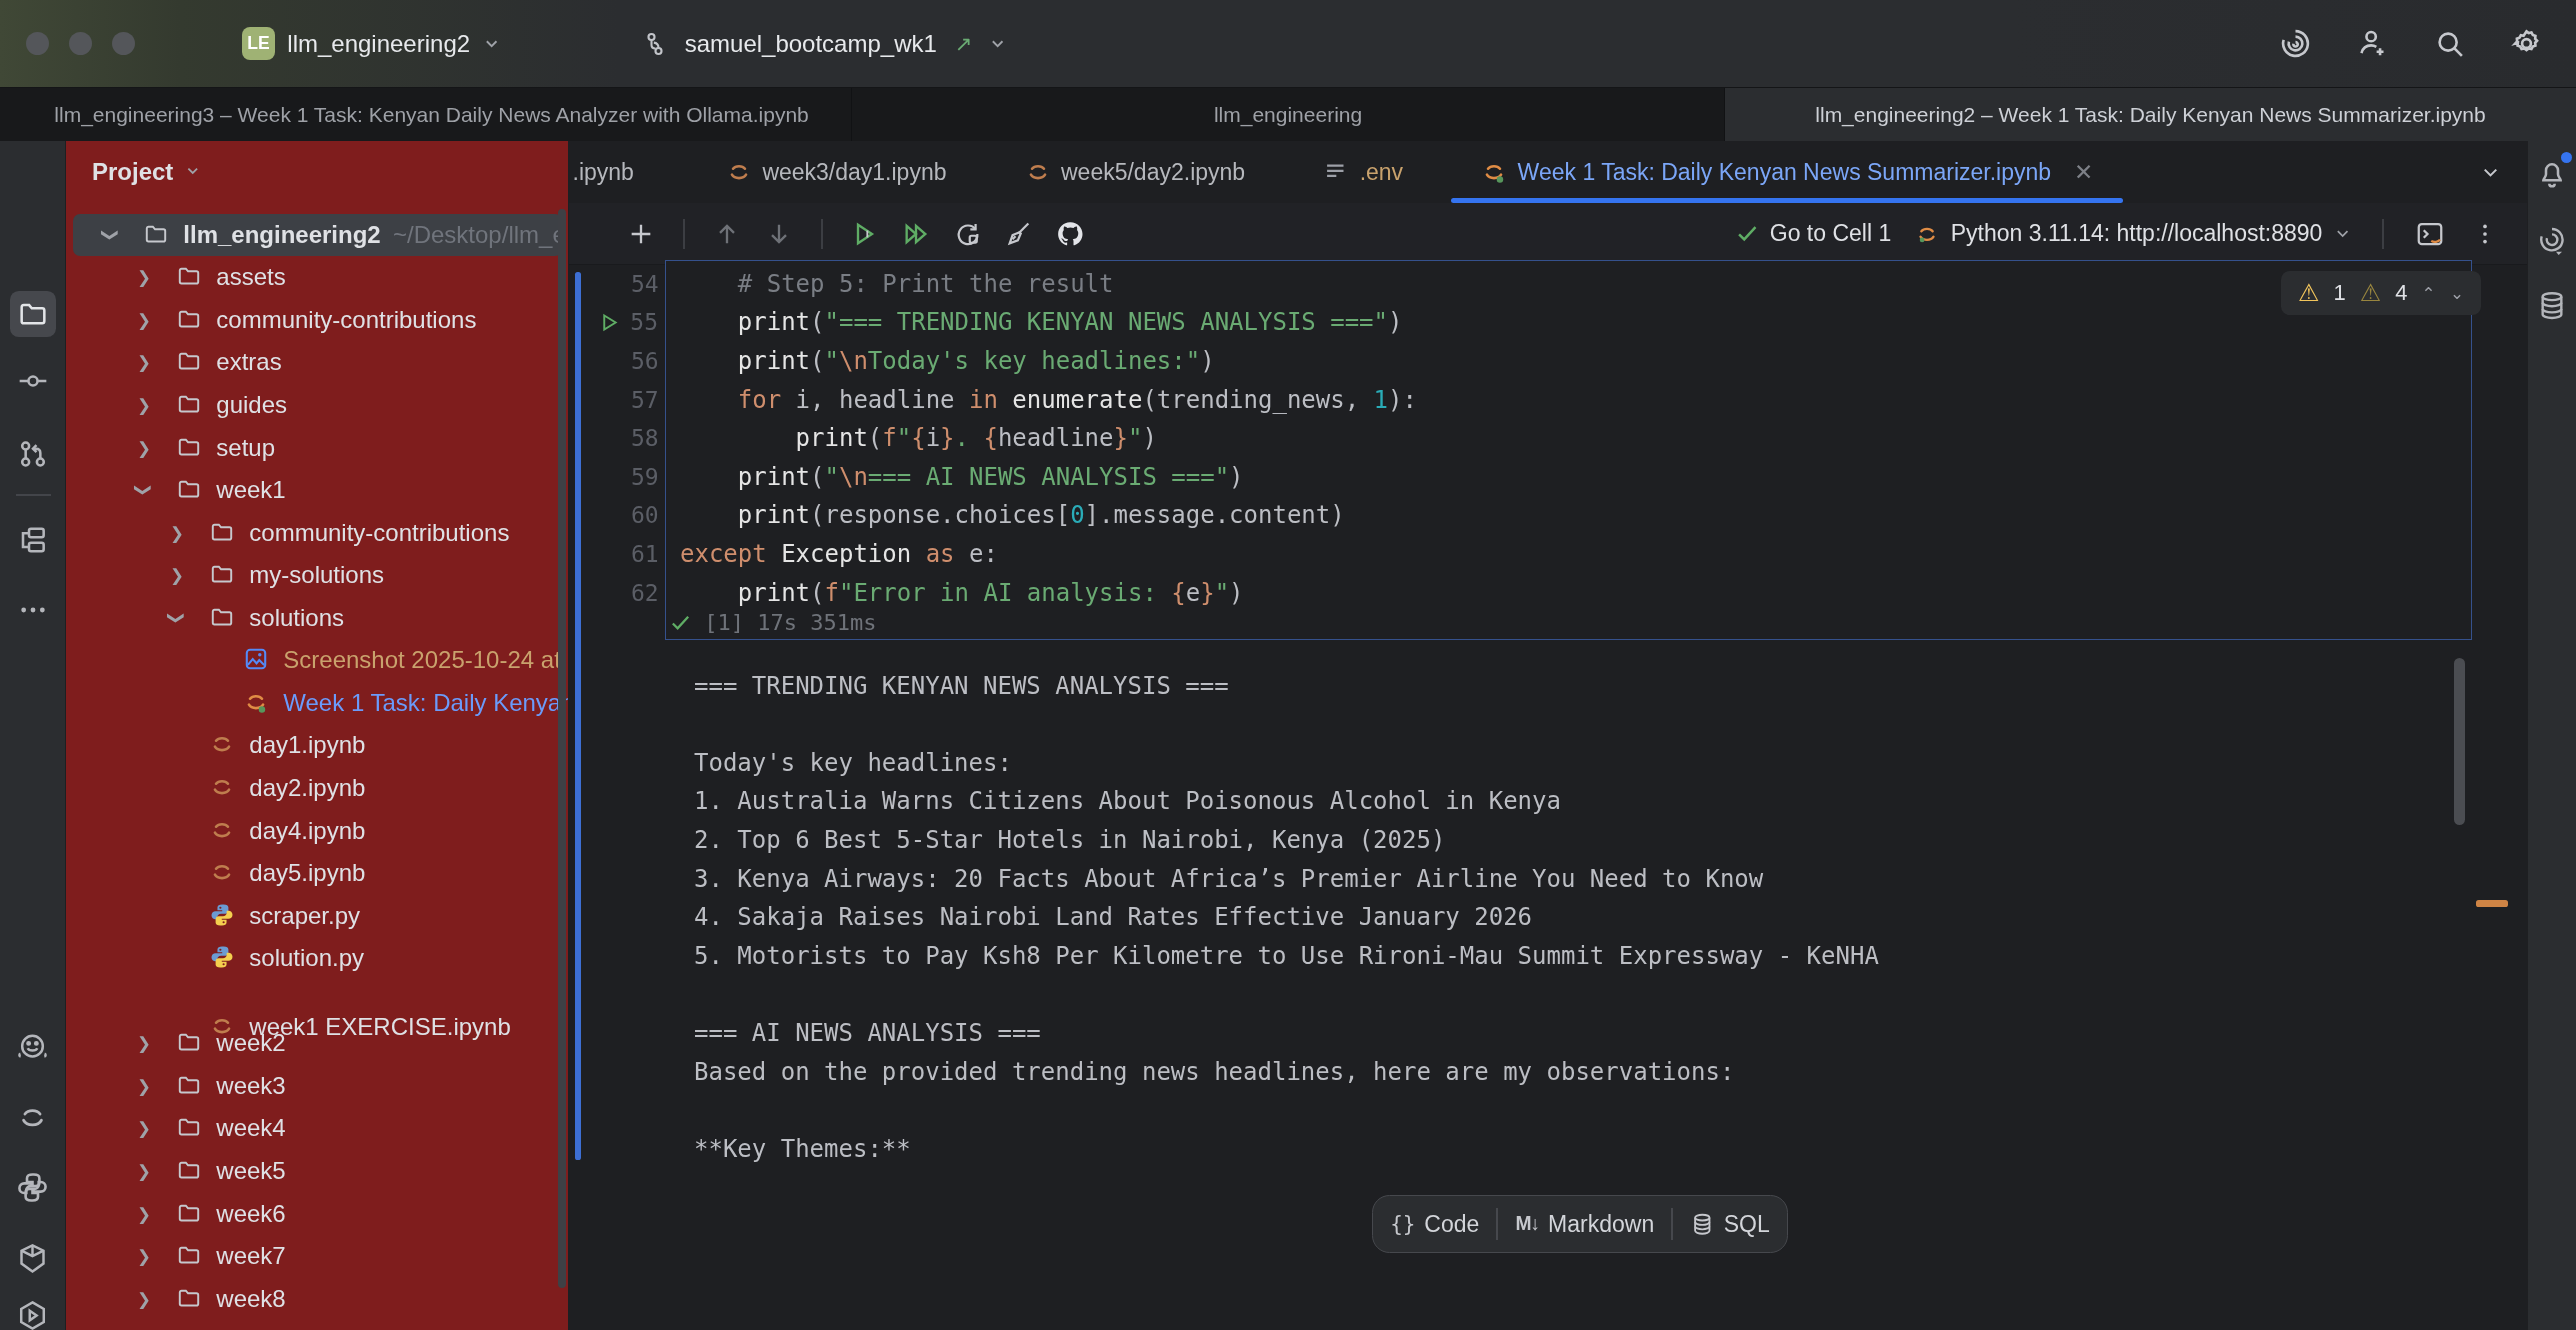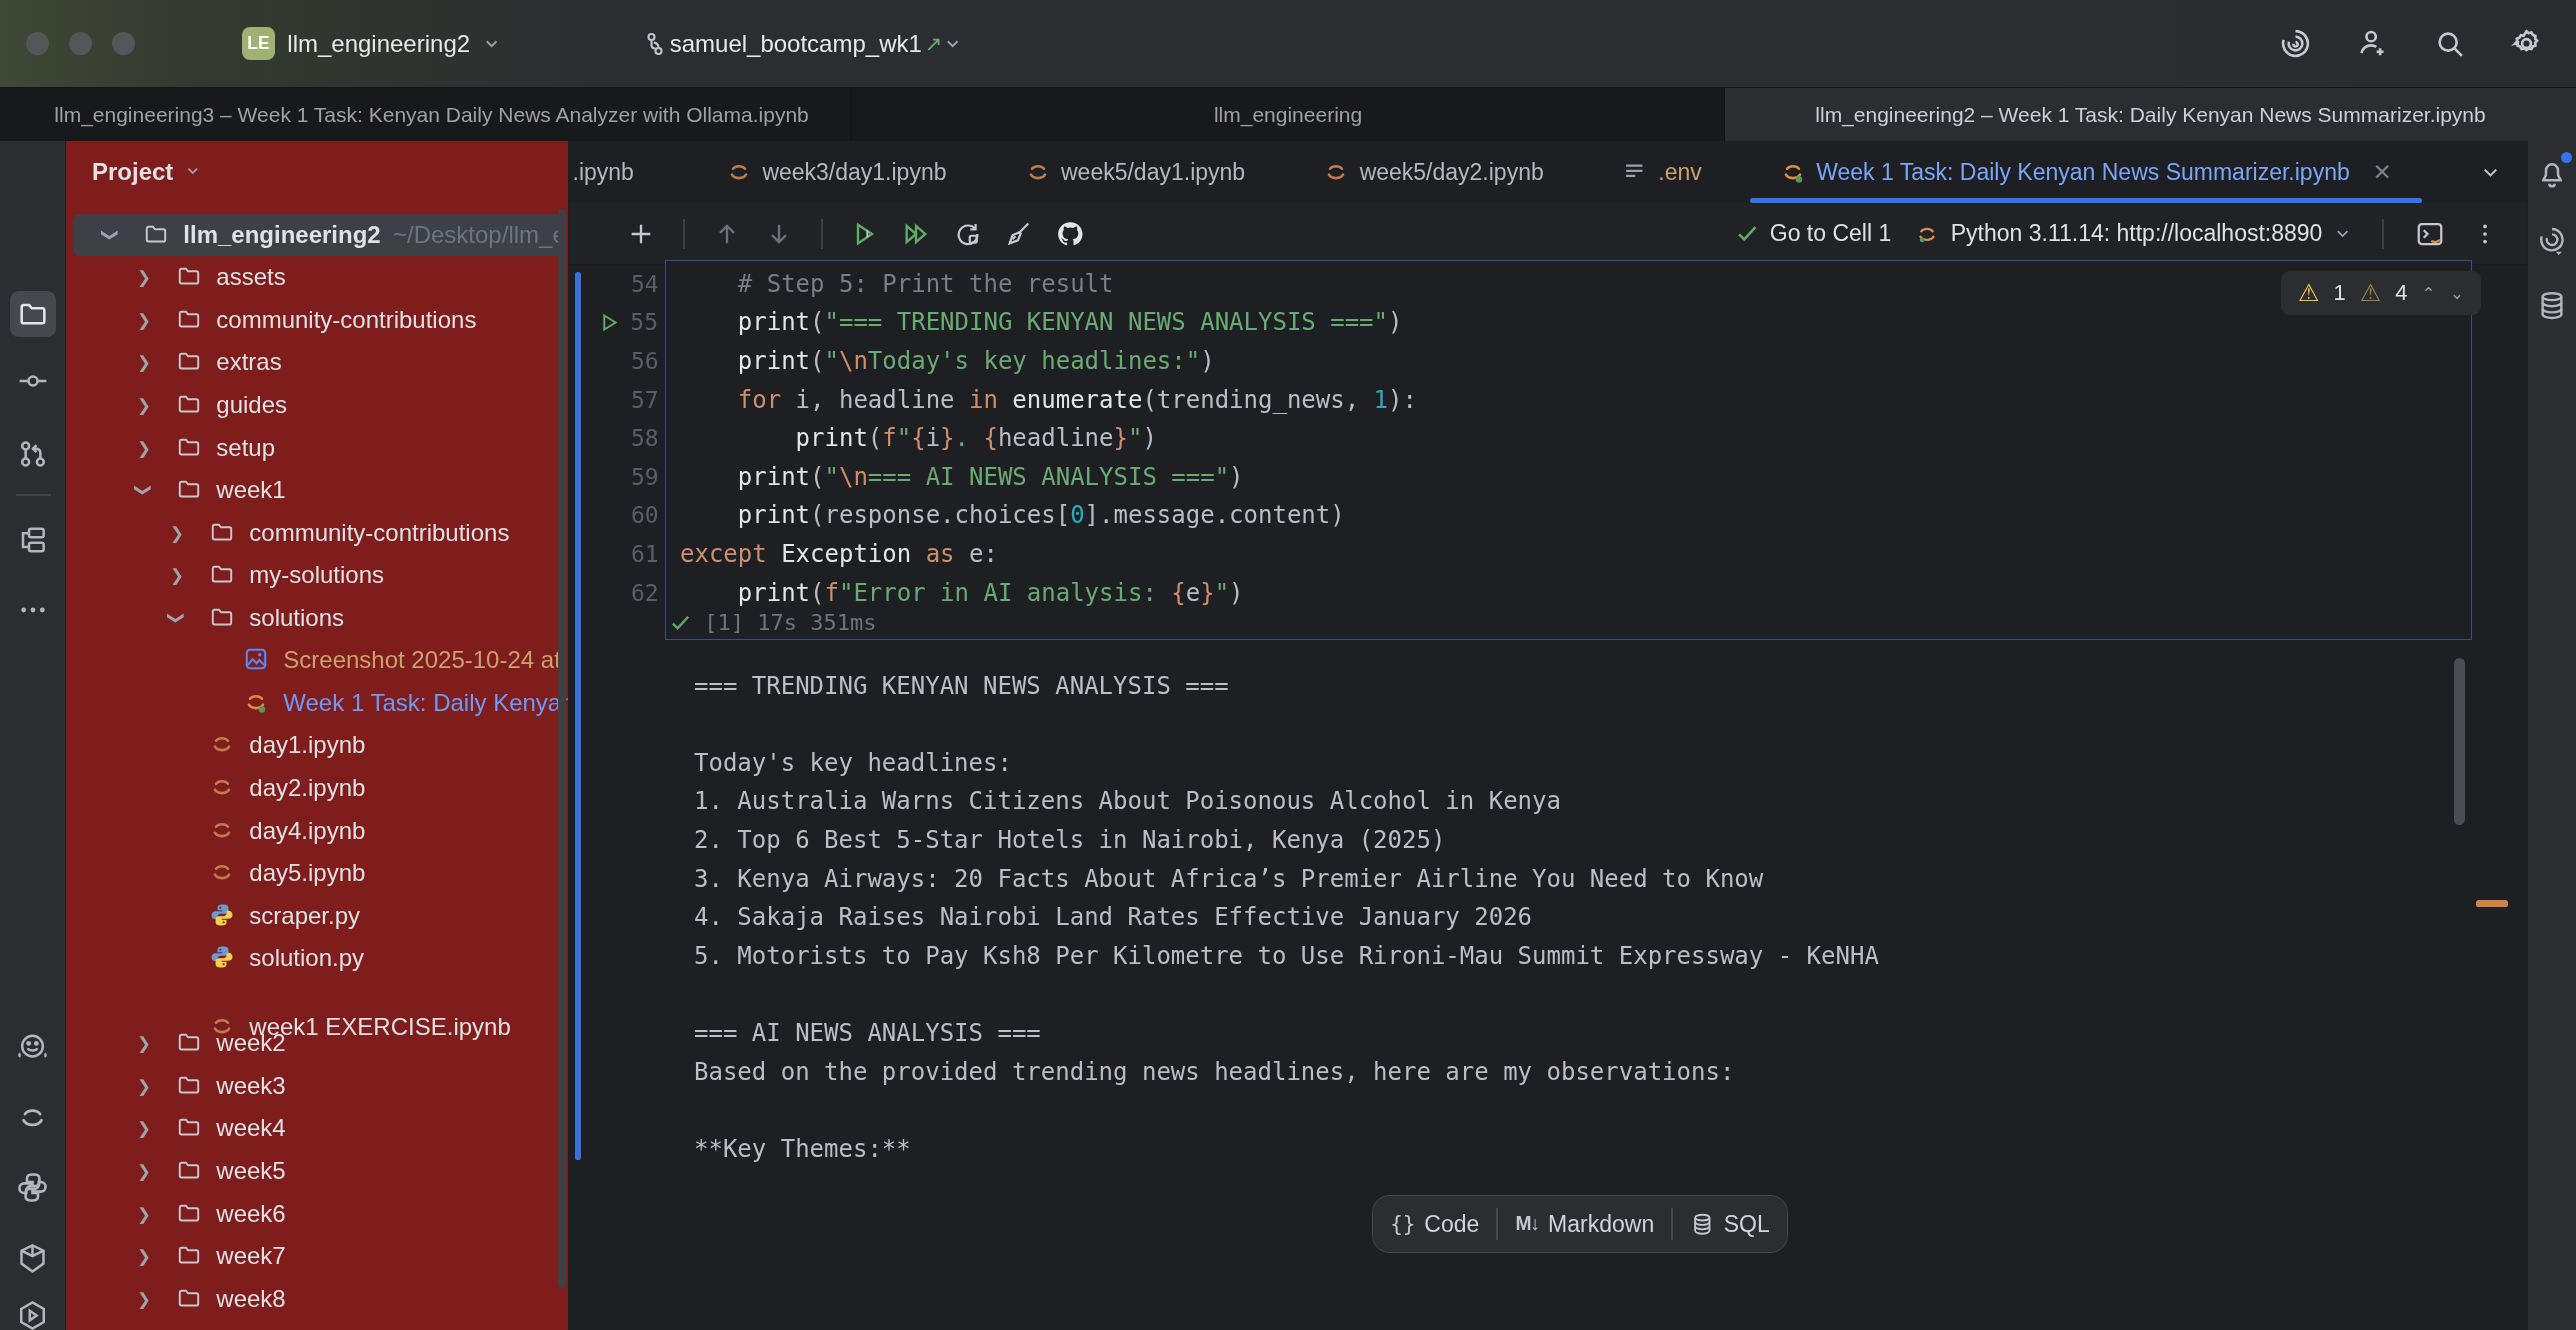--- a/index.html
+++ b/index.html
@@ -13,21 +13,21 @@
     background:linear-gradient(90deg,#404836 0%,#343a2f 7%,#2b2d30 24%, #2b2d30 78%, #292b2e 100%);
     display:flex; align-items:center; }
   .traffic { display:flex; gap:20px; margin-left:26px; }
   .traffic span { width:23px; height:23px; border-radius:50%; background:#54565a; display:block; }
   .proj-group { display:flex; align-items:center; margin-left:107px; gap:12.3px; }
   .badge { width:33px; height:33px; border-radius:8px; background:#9fb274; color:#ffffff;
            font-size:17.5px; font-weight:700; display:flex; align-items:center; justify-content:center; }
   .tb-name { font-size:24px; font-weight:500; color:#e7e9ec; }
   .chev { width:19.3px; height:19.3px; display:inline-block; }
   .chev svg, .icon svg { display:block; }
-  .branch-group { display:flex; align-items:center; margin-left:139px; gap:1px; }
+  .branch-group { display:flex; align-items:center; margin-left:139px; gap:16px; }
   .push-arrow { color:#6aab73; font-size:21px; margin-left:1.8px; }
   .tb-right { margin-left:auto; margin-right:33px; display:flex; align-items:center; gap:44px; }
   .tb-right .icon { width:33px; height:33px; }
 
   
   #winTabs { left:0; top:87px; width:2576px; height:54px; display:flex; background:#18191b;
              border-top:0.9px solid #141517;padding-left:12px; }
   .win-tab { height:54px; display:flex; align-items:center; justify-content:center;
              font-size:21px; color:#9ea1a7; border-right:1.8px solid #111214; overflow:hidden;
              white-space:nowrap; background:#18191b; }
@@ -542,27 +542,20 @@
               <path d="M5.5 14.5a7 5 0 0 0 13 0" stroke-linecap="round"></path>
               <path d="M6.5 9a6.2 4.4 0 0 1 11 0" stroke-linecap="round"></path>
             </svg></span>
           <span class="elabel">week3/day1.ipynb</span>
         </div>
         <div class="etab">
           <span class="ticon"><svg viewBox="0 0 24 24" width="26" height="26" fill="none" stroke="#bf7d4e" stroke-width="2.4">
               <path d="M5.5 14.5a7 5 0 0 0 13 0" stroke-linecap="round"></path>
               <path d="M6.5 9a6.2 4.4 0 0 1 11 0" stroke-linecap="round"></path>
             </svg></span>
-          <span class="elabel">week5/day1.ipynb</span>
-        </div>
-        <div class="etab">
-          <span class="ticon"><svg viewBox="0 0 24 24" width="26" height="26" fill="none" stroke="#bf7d4e" stroke-width="2.4">
-              <path d="M5.5 14.5a7 5 0 0 0 13 0" stroke-linecap="round"></path>
-              <path d="M6.5 9a6.2 4.4 0 0 1 11 0" stroke-linecap="round"></path>
-            </svg></span>
           <span class="elabel">week5/day2.ipynb</span>
         </div>
         <div class="etab">
           <span class="ticon"><svg viewBox="0 0 24 24" width="24.6" height="24.6" fill="none" stroke="#9da0a8" stroke-width="2.2">
               <path d="M4 6.5h16M4 11.5h16M4 16.5h9"></path>
             </svg></span>
           <span class="elabel c-env">.env</span>
         </div>
         <div class="etab active">
           <span class="ticon"><svg viewBox="0 0 24 24" width="26" height="26" fill="none" stroke="#e08c45" stroke-width="2.4">

